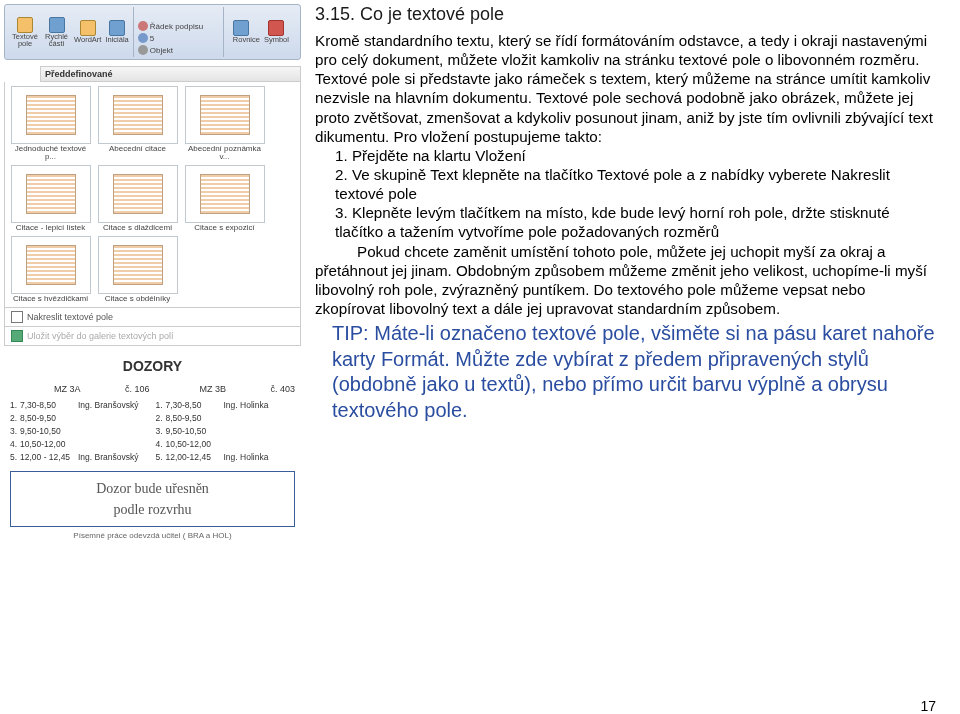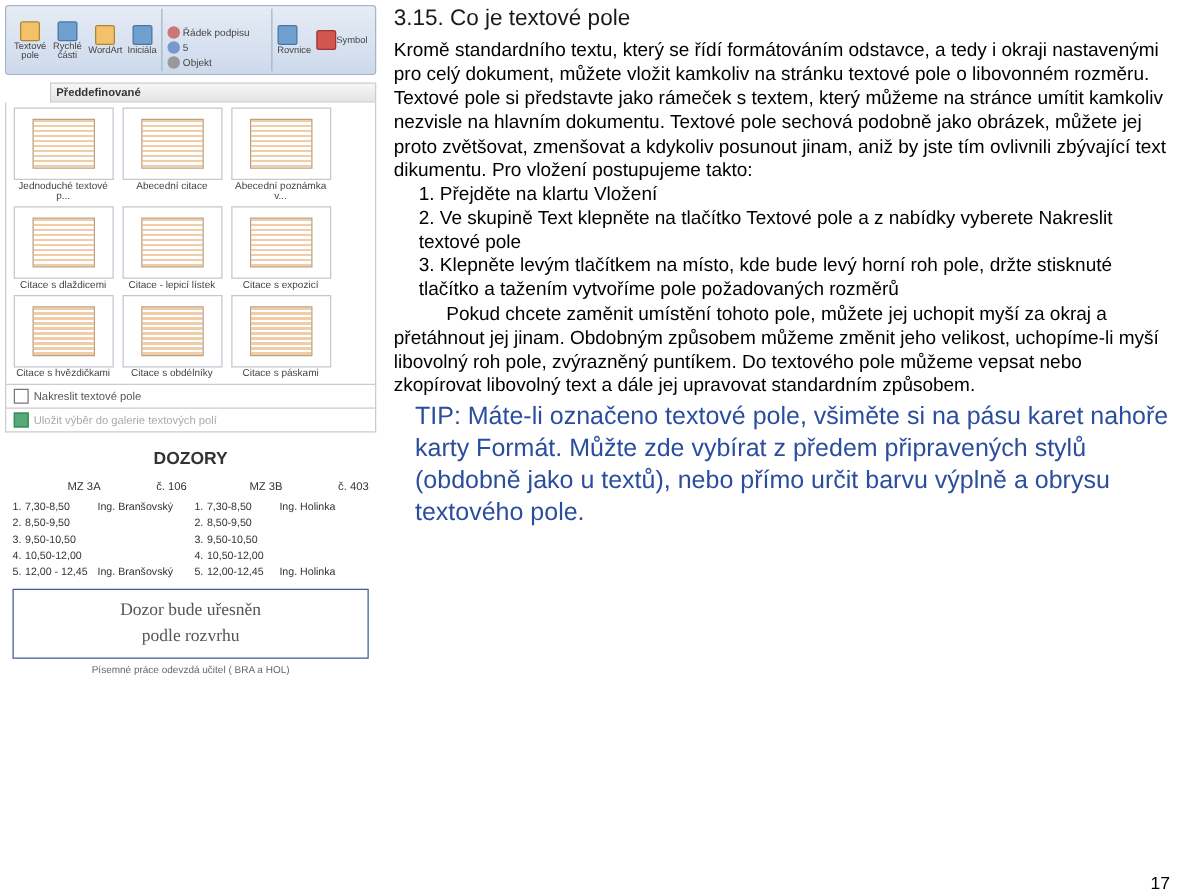--- a/index.html
+++ b/index.html
@@ -238,21 +238,21 @@
               <span>Objekt</span>
             </div>
         </div>
       </div>
       <div class="ribbon-group" style="flex:0.9">
         <div class="ribbon-btn-row">
           <div style="display:flex;flex-direction:column;">
               <div class="ribbon-icon blue"></div>
               <span class="ribbon-label">Rovnice</span>
             </div>
-          <div style="display:flex;flex-direction:row;align-items:center">
+          <div style="display:flex;flex-direction:column;align-items:center">
               <div class="ribbon-icon red"></div>
               <span class="ribbon-label">Symbol</span>
             </div>
         </div>
       </div>
     </div>
 
     <div class="gallery-section">
       <div class="gallery-header">Předdefinované</div>
       <div class="gallery-grid" id="gallery-grid">
@@ -271,51 +271,45 @@
           <div class="thumb">
             <div class="thumb-box">
               <div class="inner"></div>
             </div>
             <div class="thumb-label">Abecední poznámka v...</div>
           </div>
           <div class="thumb">
             <div class="thumb-box">
               <div class="inner"></div>
             </div>
+            <div class="thumb-label">Citace - lepicí lístek</div>
+          </div>
+          <div class="thumb">
+            <div class="thumb-box">
+              <div class="inner"></div>
+            </div>
             <div class="thumb-label">Citace s dlaždicemi</div>
           </div>
           <div class="thumb">
             <div class="thumb-box">
               <div class="inner"></div>
             </div>
-            <div class="thumb-label">Citace - lepicí lístek</div>
-          </div>
-          <div class="thumb">
-            <div class="thumb-box">
-              <div class="inner"></div>
-            </div>
             <div class="thumb-label">Citace s expozicí</div>
           </div>
           <div class="thumb">
             <div class="thumb-box">
               <div class="inner"></div>
             </div>
             <div class="thumb-label">Citace s hvězdičkami</div>
           </div>
           <div class="thumb">
             <div class="thumb-box">
               <div class="inner"></div>
             </div>
             <div class="thumb-label">Citace s obdélníky</div>
-          </div>
-          <div class="thumb">
-            <div class="thumb-box">
-              <div class="inner"></div>
-            </div>
-            <div class="thumb-label">Citace s páskami</div>
           </div>
         </div>
       <div class="gallery-link">
           <span style="width:12px;height:12px;border:1px solid #777"></span>
           <span>Nakreslit textové pole</span>
         </div>
       <div class="gallery-link" style="color:#aaa">
           <span class="save-icon"></span>
           <span>Uložit výběr do galerie textových polí</span>
         </div>

